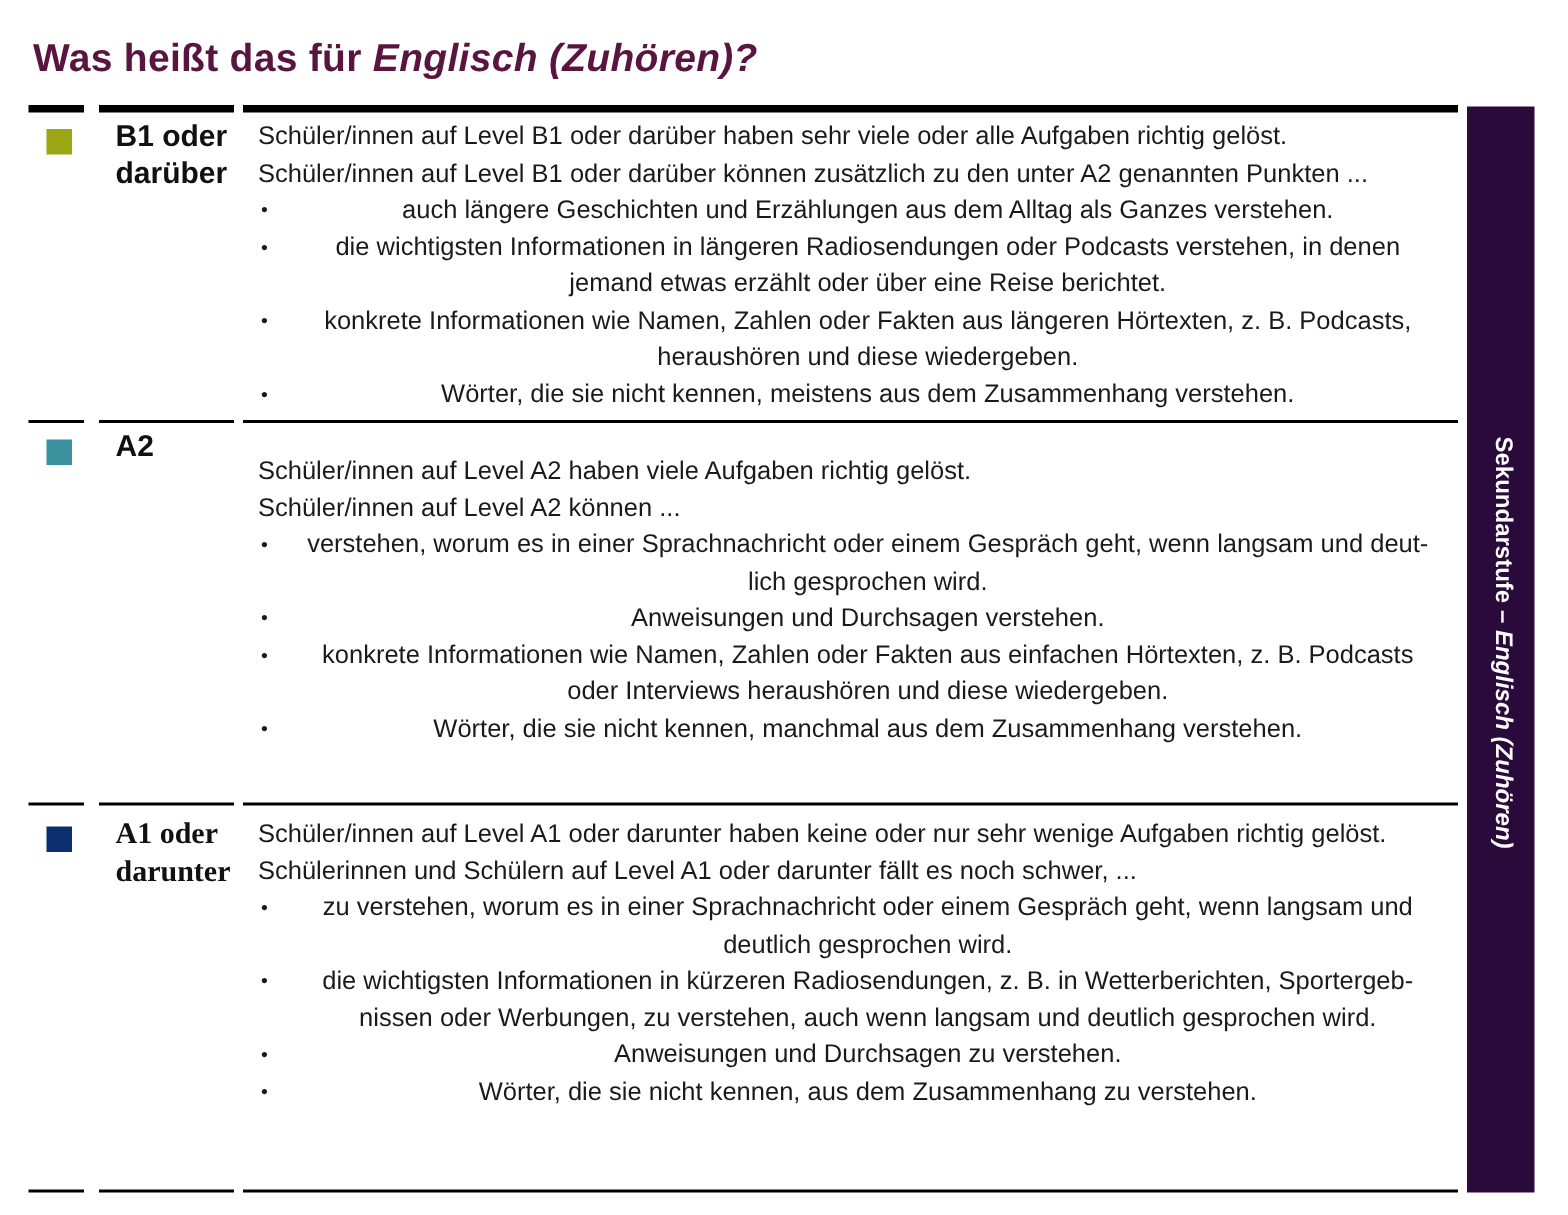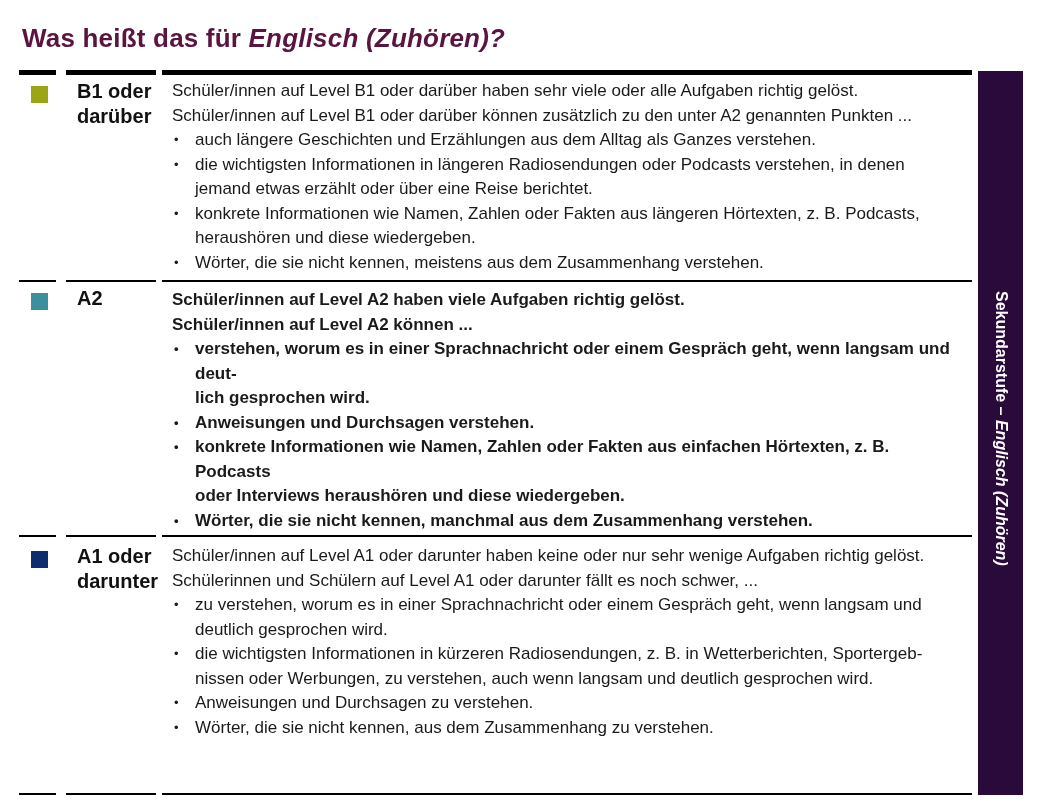--- a/index.html
+++ b/index.html
@@ -8,21 +8,21 @@
     .title em { font-style: italic; font-weight: bold; }
     .table { position: absolute; left: 19px; top: 70px; width: 953px; }
     .rule-top { position: absolute; top: 0; height: 5px; background: #000; }
     .rule-thin { position: absolute; height: 2px; background: #000; }
     .row { position: absolute; left: 0; width: 953px; }
     .swatch { position: absolute; left: 12px; width: 17px; height: 17px; }
     .level { position: absolute; left: 58px; font-size: 20px; font-weight: bold; line-height: 24.5px; color: #111; }
     .desc { position: absolute; left: 153px; width: 790px; font-size: 17px; line-height: 24.5px; color: #1a1a1a; }
     .desc .p { margin: 0; white-space: nowrap; }
     .desc ul { list-style: none; margin: 0; padding: 0; }
-    .desc li { position: relative; padding-left: 23px; white-space: pre-line; }
+    .desc li { position: relative; padding-left: 23px; white-space: pre-line; text-align: center; }
     .desc li::before { content: "•"; position: absolute; left: 2px; top: 0; font-size: 13px; }
     .side { position: absolute; left: 978px; top: 71px; width: 45px; height: 724px; background: #2a0a3a; }
     .side-text { position: absolute; left: 50%; top: 220px; transform-origin: left top; transform: rotate(90deg) translateY(-50%); white-space: nowrap; color: #ffffff; font-size: 16px; font-weight: bold; }
     .side-text em { font-style: italic; }
   </style>
 </head>
 <body>
 
 <h1 class="title" style="color: rgb(90, 20, 64);"><span>Was heißt das für </span><em>Englisch (Zuhören)?</em></h1>
 
@@ -49,40 +49,40 @@
       </ul>
     </div>
   </div>
   <div class="rule-thin" style="top:210px;left:0;width:37px;"></div>
   <div class="rule-thin" style="top:210px;left:47px;width:90px;"></div>
   <div class="rule-thin" style="top:210px;left:143px;width:810px;"></div>
 
   <div class="row" style="top:212px;height:250px;">
     <div class="swatch" style="top: 11px; background: rgb(58, 144, 156);"></div>
     <div class="level" style="top:4px;white-space:pre-line;">A2</div>
-    <div class="desc" style="top:6px;font-weight:bold;">
+    <div class="desc" style="top:20px;">
       <p class="p">Schüler/innen auf Level A2 haben viele Aufgaben richtig gelöst.</p>
       <p class="p">Schüler/innen auf Level A2 können ...</p>
       <ul>
         <li>verstehen, worum es in einer Sprachnachricht oder einem Gespräch geht, wenn langsam und deut-
 lich gesprochen wird.</li>
         <li>Anweisungen und Durchsagen verstehen.</li>
         <li>konkrete Informationen wie Namen, Zahlen oder Fakten aus einfachen Hörtexten, z. B. Podcasts
 oder Interviews heraushören und diese wiedergeben.</li>
         <li>Wörter, die sie nicht kennen, manchmal aus dem Zusammenhang verstehen.</li>
       </ul>
     </div>
   </div>
   <div class="rule-thin" style="top:465px;left:0;width:37px;"></div>
   <div class="rule-thin" style="top:465px;left:47px;width:90px;"></div>
   <div class="rule-thin" style="top:465px;left:143px;width:810px;"></div>
 
   <div class="row" style="top:467px;height:255px;">
     <div class="swatch" style="top: 14px; background: rgb(12, 46, 110);"></div>
-    <div class="level" style="top:7px;white-space:pre-line;">A1 oder
+    <div class="level" style="top:7px;white-space:pre-line;font-family:Liberation Serif, serif;">A1 oder
 darunter</div>
     <div class="desc" style="top:7px;">
       <p class="p">Schüler/innen auf Level A1 oder darunter haben keine oder nur sehr wenige Aufgaben richtig gelöst.</p>
       <p class="p">Schülerinnen und Schülern auf Level A1 oder darunter fällt es noch schwer, ...</p>
       <ul>
         <li>zu verstehen, worum es in einer Sprachnachricht oder einem Gespräch geht, wenn langsam und
 deutlich gesprochen wird.</li>
         <li>die wichtigsten Informationen in kürzeren Radiosendungen, z. B. in Wetterberichten, Sportergeb-
 nissen oder Werbungen, zu verstehen, auch wenn langsam und deutlich gesprochen wird.</li>
         <li>Anweisungen und Durchsagen zu verstehen.</li>

